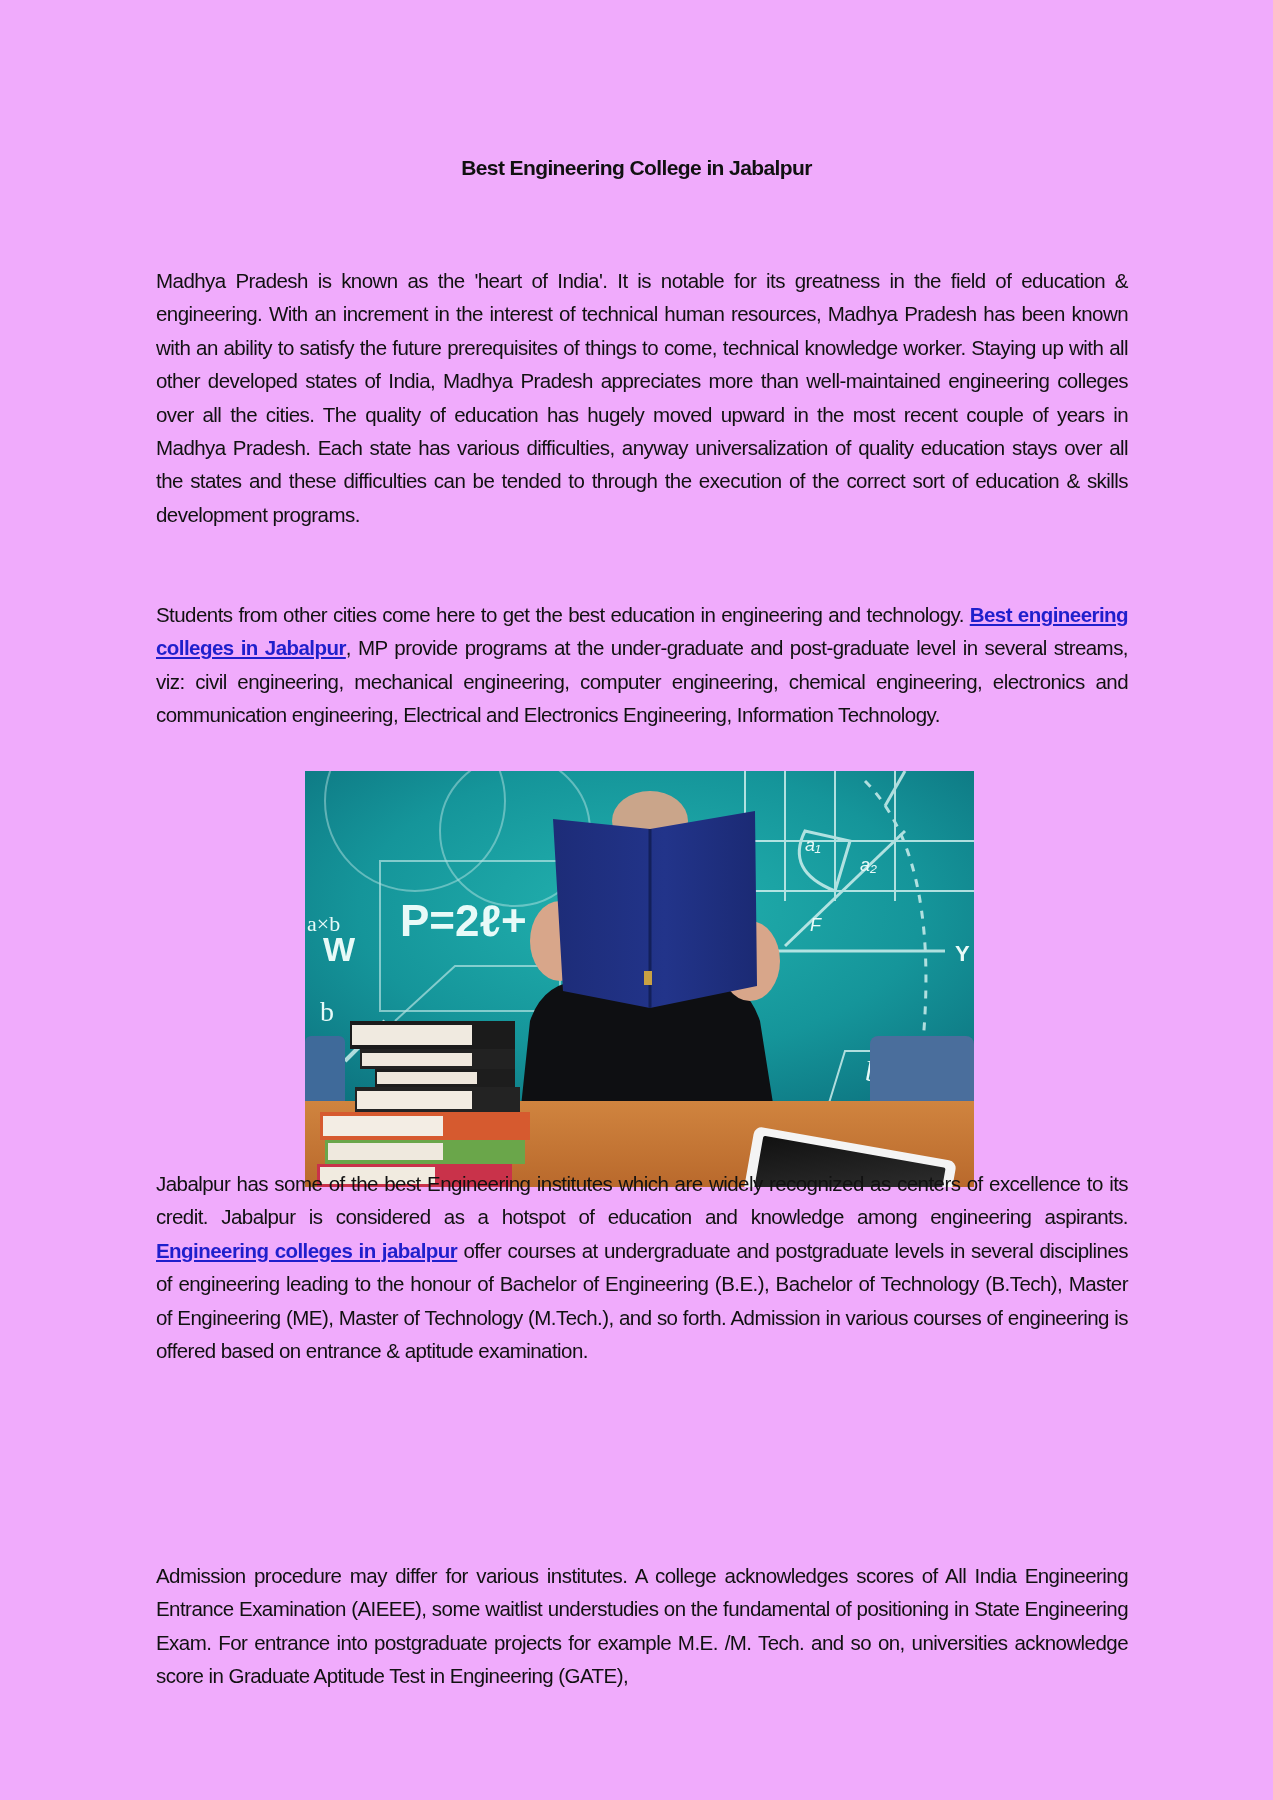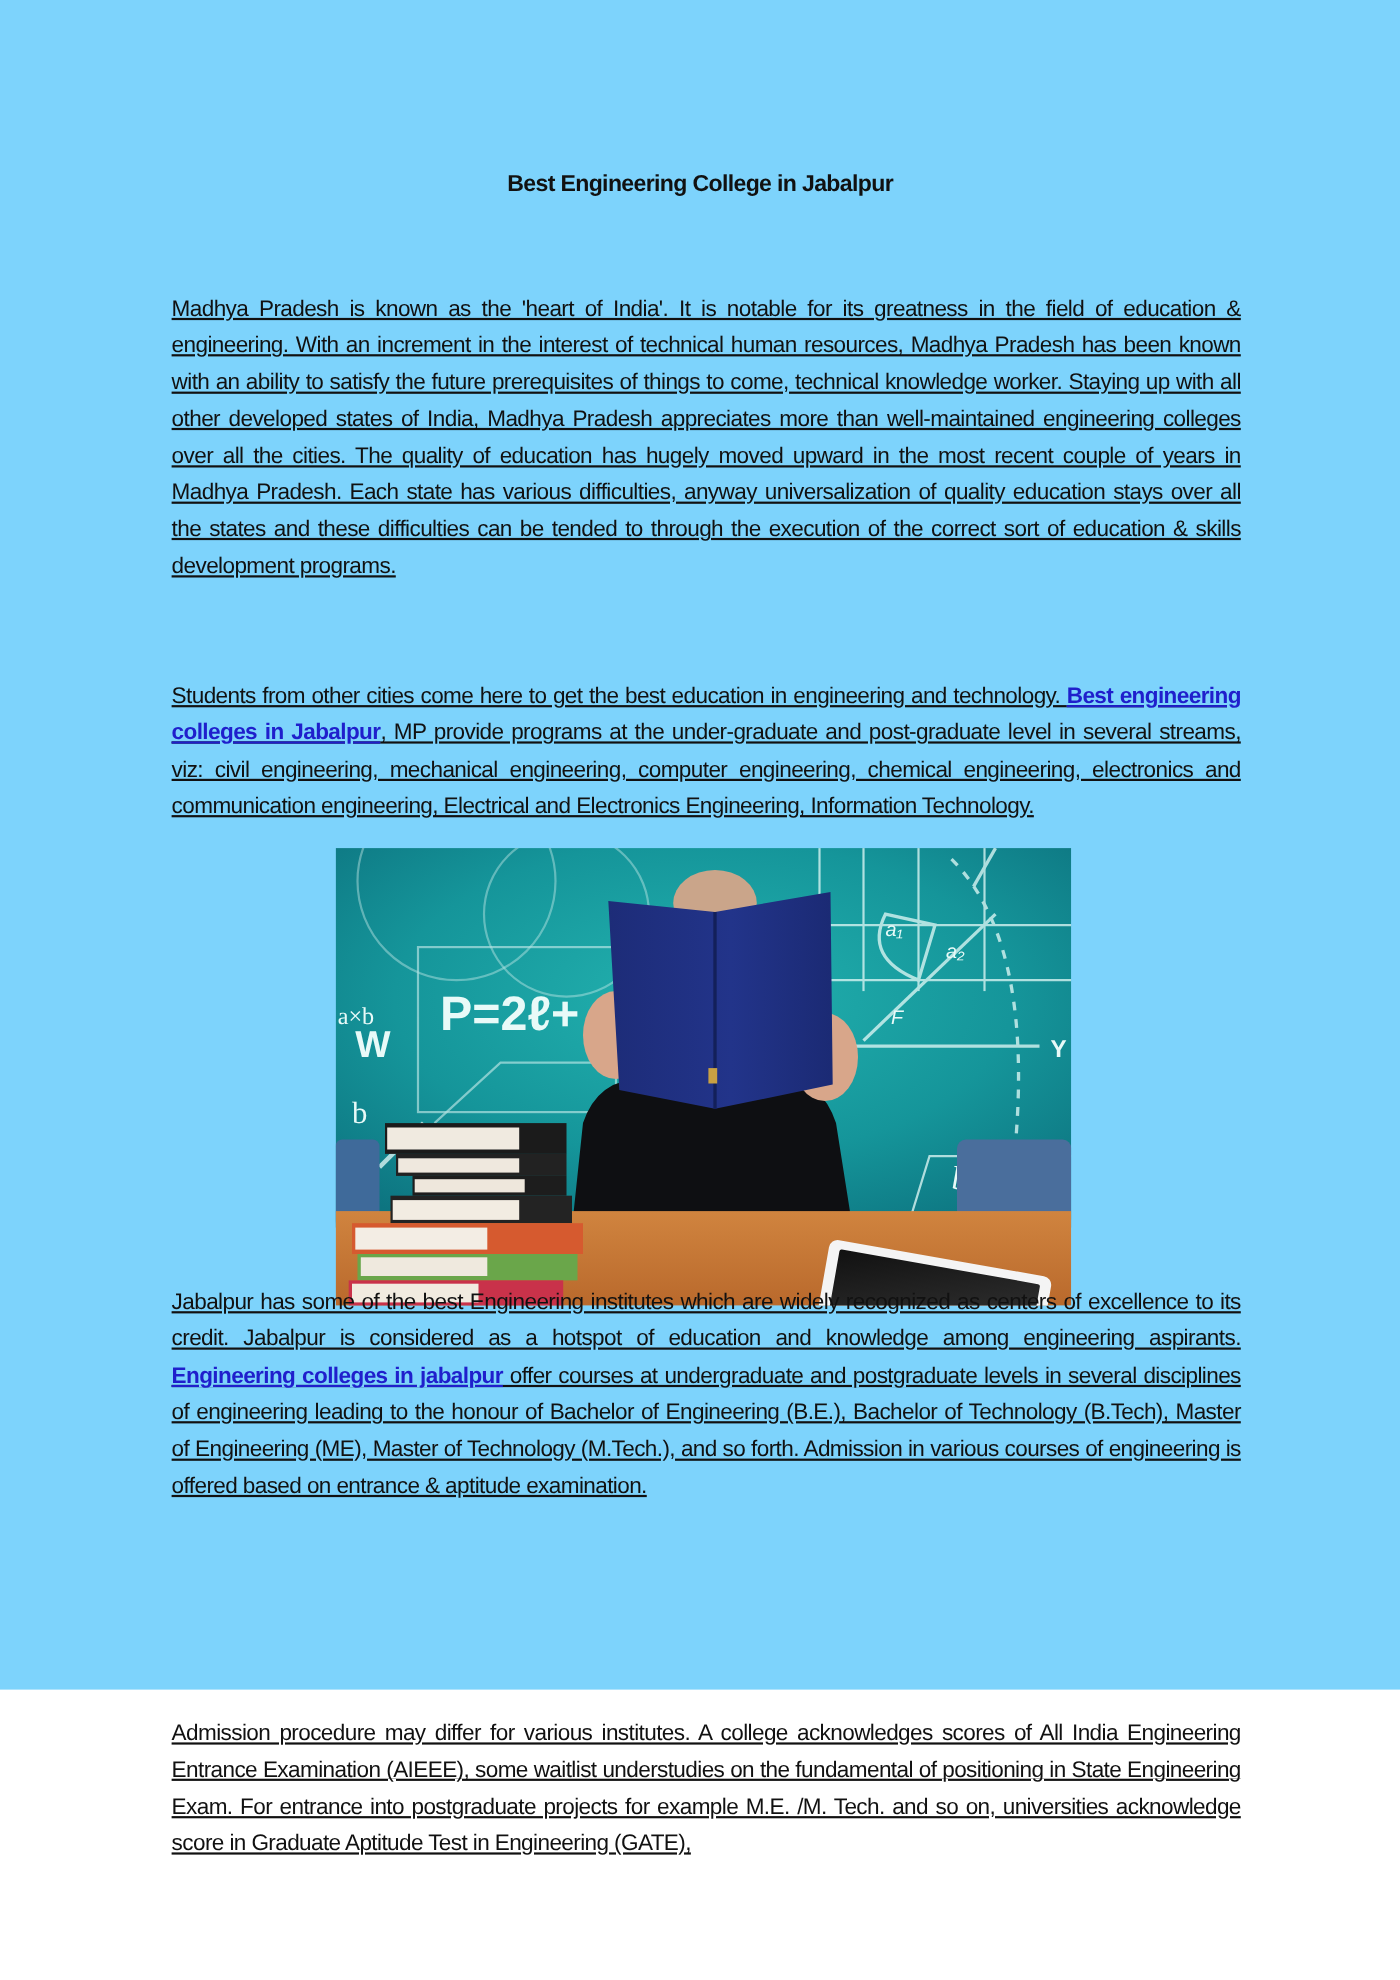--- a/index.html
+++ b/index.html
@@ -1,36 +1,35 @@
 <!DOCTYPE html>
 <html><head>
 <meta charset="utf-8">
 <style>
   html, body { margin: 0; padding: 0; background: #ffffff; }
   body { width: 1273px; height: 1800px; position: relative; overflow: hidden; }
   .page {
-    position: absolute; left: 0; top: 0; width: 1273px; height: 1536px; background: #7dd3fc;
+    position: absolute; left: 0; top: 0; width: 1273px; height: 1800px; background: #f0abfc;
   }
   .title {
     position: absolute; left: 0; width: 1273px; top: 156px;
     text-align: center;
     font-family: "Liberation Sans", sans-serif;
     font-weight: bold; font-size: 21px; letter-spacing: -0.6px;
     color: #111;
   }
   .body-text {
     position: absolute; left: 156px; width: 972px;
     font-family: "Liberation Sans", sans-serif;
     font-size: 20.5px; line-height: 33.4px; letter-spacing: -0.55px;
     color: #111; text-align: justify;
     margin: 0;
-    text-decoration: underline;
   }
   .p1 { top: 264px; }
-  .p2 { top: 616px; }
+  .p2 { top: 598px; }
   .p3 { top: 1167px; }
   .p4 { top: 1559px; }
   a.doc-link {
     color: #1f1fcc; font-weight: bold; text-decoration: underline;
   }
   .figure {
     position: absolute; left: 305px; top: 771px; width: 669px; height: 416px;
     overflow: hidden;
   }
   .figure svg { display: block; }

